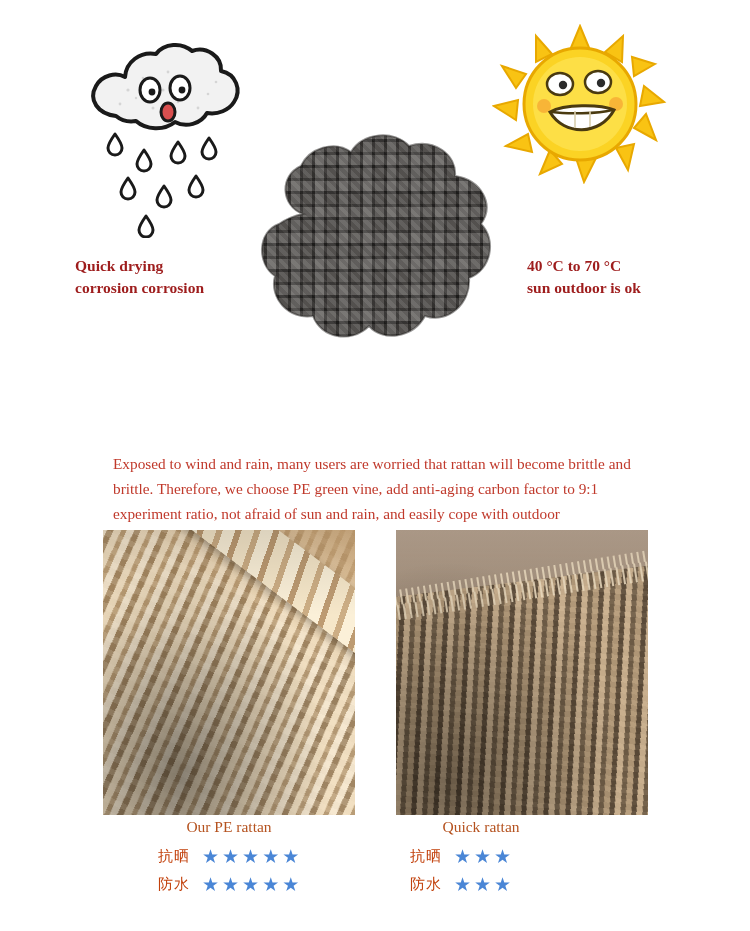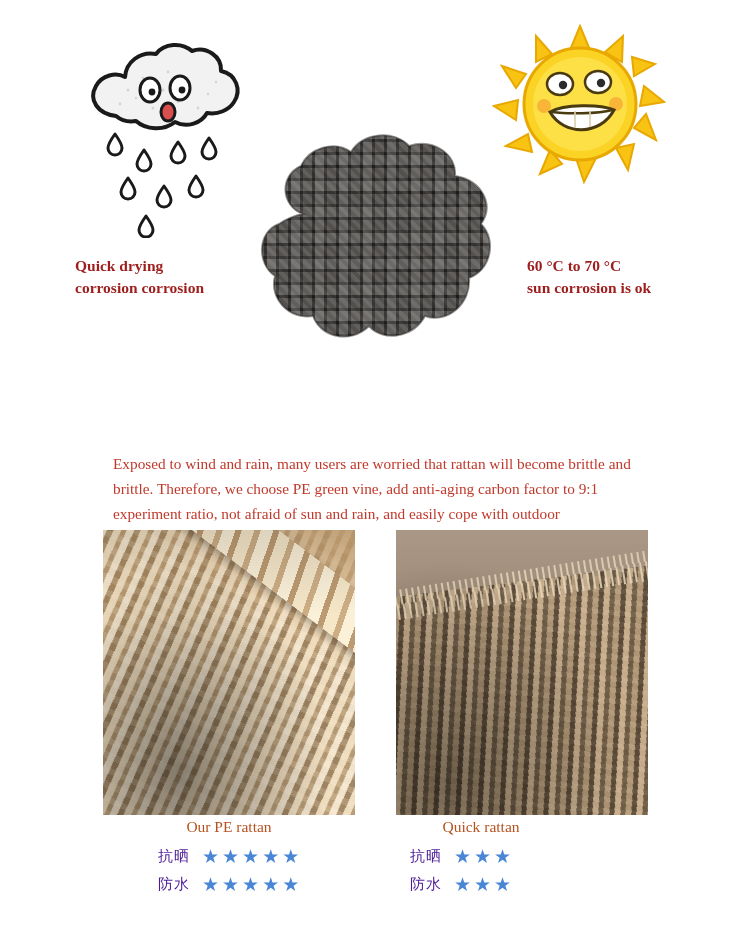--- a/index.html
+++ b/index.html
@@ -217,21 +217,21 @@
     margin-bottom: 8px;
   }
   .rating-row {
     display: flex;
     align-items: center;
     justify-content: center;
     margin-top: 4px;
     height: 24px;
   }
   .rating-label {
-    color: #4c1d95;
+    color: #c2410c;
     font-size: 15px;
     font-family: "DejaVu Sans", sans-serif;
     width: 52px;
     text-align: right;
     margin-right: 12px;
     letter-spacing: 1px;
   }
   .stars {
     display: flex;
     align-items: center;
@@ -338,22 +338,22 @@
       <path d="M98,87 L98,103" stroke="#d9cfae" stroke-width="1.6"></path>
     </svg>
   </div>
 
   <div class="caption caption-left">
     <div>Quick drying</div>
     <div>corrosion corrosion</div>
   </div>
 
   <div class="caption caption-right">
-    <div>60 °C to 70 °C</div>
-    <div>sun corrosion is ok</div>
+    <div>40 °C to 70 °C</div>
+    <div>sun outdoor is ok</div>
   </div>
 </div>
 
 <p class="description">Exposed to wind and rain, many users are worried that rattan will become brittle and brittle. Therefore, we choose PE green vine, add anti-aging carbon factor to 9:1 experiment ratio, not afraid of sun and rain, and easily cope with outdoor environment.</p>
 
 <div class="compare">
   <div class="photo photo-left">
     <div class="pe-weave"></div>
     <div class="pe-top-left"></div>
     <div class="pe-braid"></div>

